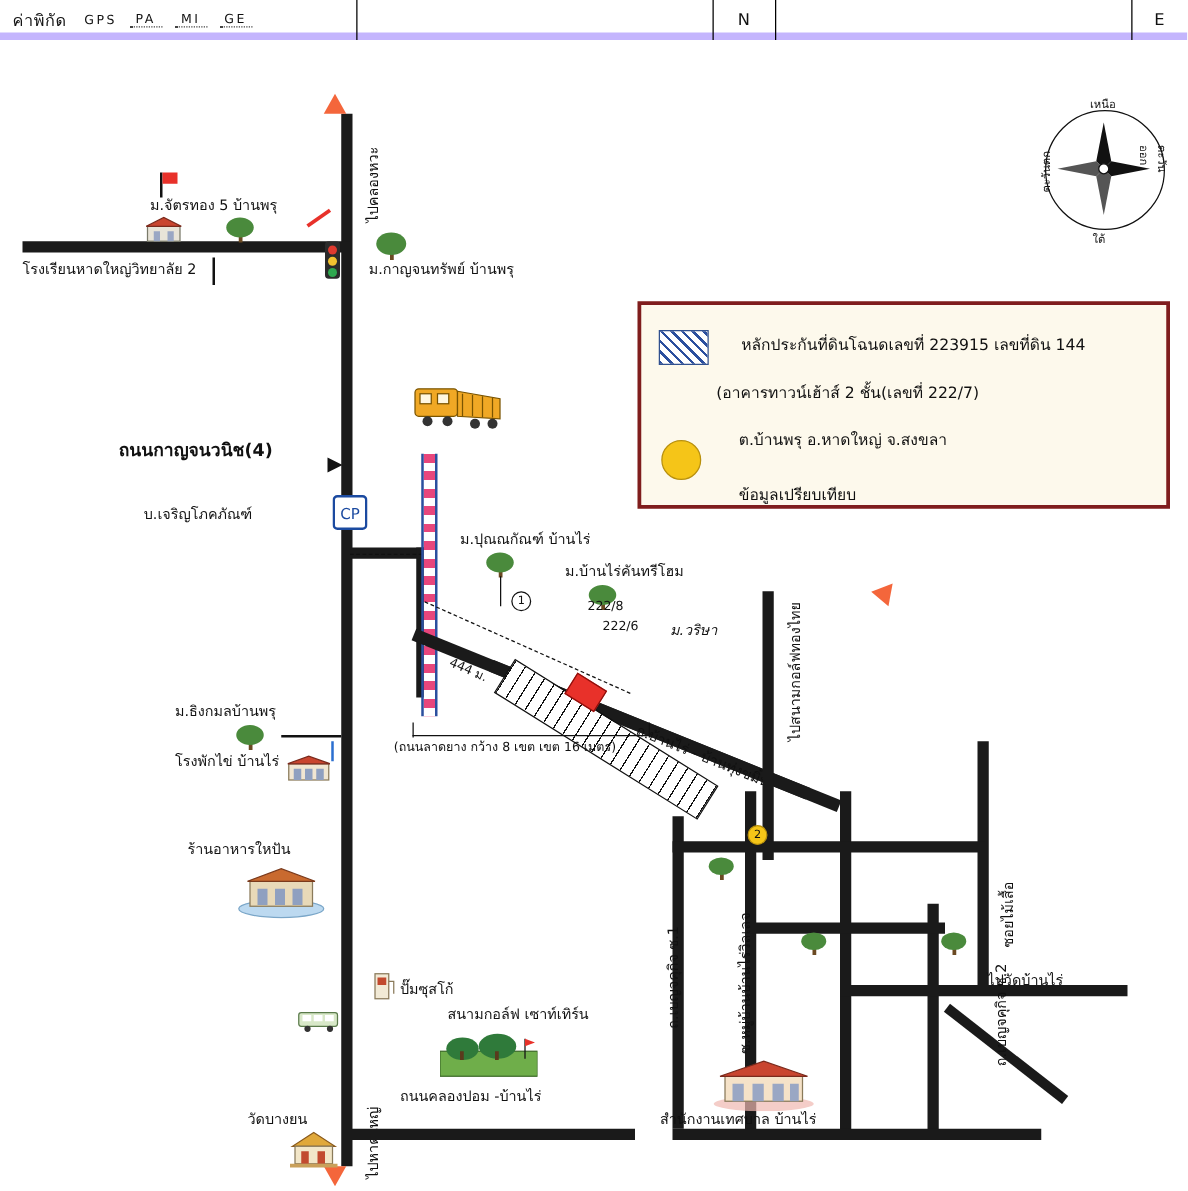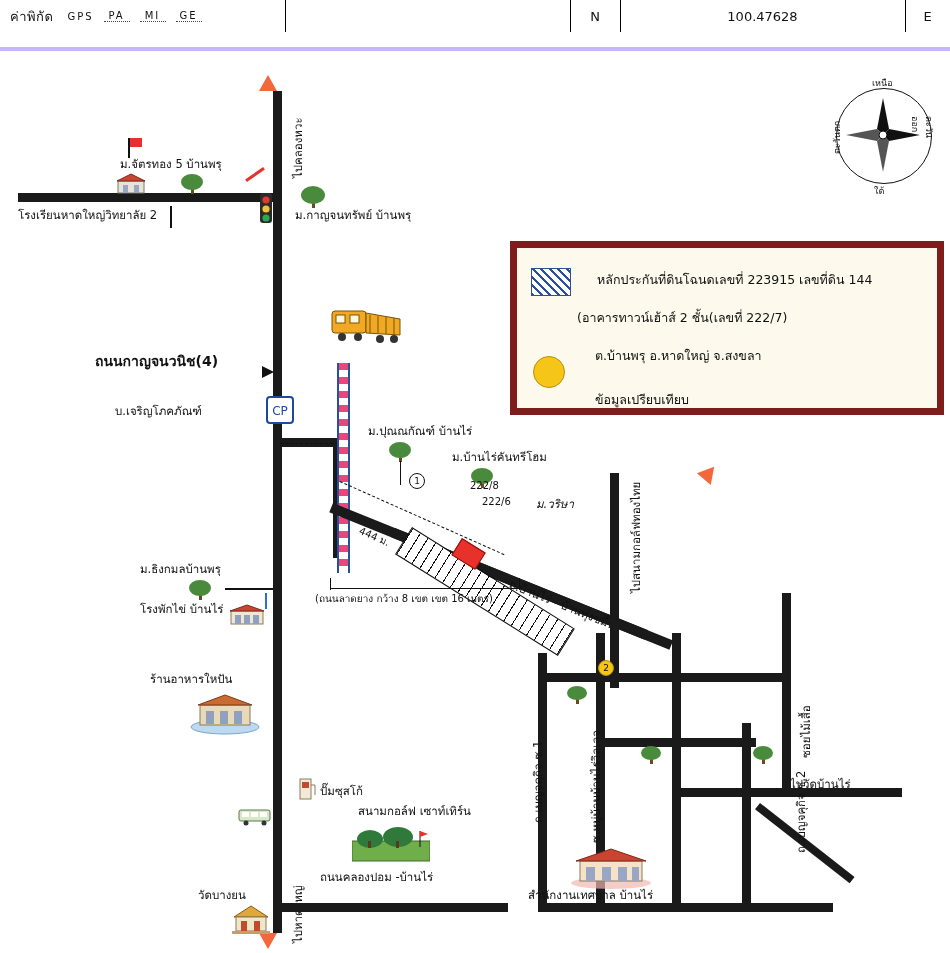--- a/index.html
+++ b/index.html
@@ -1,20 +1,20 @@
 <!DOCTYPE html>
 <html lang="th"><head>
 <meta charset="utf-8">
 <style>
   html,body{margin:0;padding:0;background:#ffffff;}
   body{font-family:"DejaVu Sans","Liberation Sans",sans-serif;}
   #page{position:relative;width:950px;height:953px;background:#fff;overflow:hidden;}
 
   
-  .hdr{position:absolute;left:0;top:0;width:950px;height:51px;border-bottom:4px solid #c4b5fd;box-sizing:border-box;}
+  .hdr{position:absolute;left:0;top:0;width:950px;height:32px;border-bottom:6px solid #c4b5fd;box-sizing:border-box;}
   .hdr .cell{position:absolute;top:0;height:32px;display:flex;align-items:center;}
   .hdr .vline{position:absolute;top:0;width:1px;height:32px;background:#000;}
   .hdr-label{font-size:13px;color:#111;letter-spacing:.5px;}
   .hdr-gps{font-size:10px;color:#111;letter-spacing:2px;}
   .hdr-num{font-size:13px;color:#111;}
   .dotted{border-bottom:1px dotted #444;display:inline-block;min-width:26px;text-align:center;}
 
   
   .map{position:absolute;left:0;top:33px;width:950px;height:920px;}
 
@@ -28,21 +28,21 @@
   .lbl.b{font-weight:bold;}
   .rot90{transform-origin:0 0;transform:rotate(-90deg);}
   .rot90cw{transform-origin:0 0;transform:rotate(90deg);}
 
   .arrow-up{position:absolute;width:0;height:0;border-left:9px solid transparent;border-right:9px solid transparent;border-bottom:16px solid #f4663b;}
   .arrow-down{position:absolute;width:0;height:0;border-left:9px solid transparent;border-right:9px solid transparent;border-top:16px solid #f4663b;}
   .arrow-ne{position:absolute;width:0;height:0;border-left:9px solid transparent;border-right:9px solid transparent;border-bottom:16px solid #f4663b;transform:rotate(40deg);}
   .arrow-blk{position:absolute;width:0;height:0;border-top:6px solid transparent;border-bottom:6px solid transparent;border-left:12px solid #111;}
 
   
-  .legend{position:absolute;left:510px;top:208px;width:420px;height:160px;background:#fdf9ec;border:7px solid #7f1d1d;}
+  .legend{position:absolute;left:510px;top:208px;width:420px;height:160px;background:#fdf9ec;border:3px solid #7f1d1d;}
   .legend .row{position:absolute;font-size:12.5px;color:#111;}
   .hatch{position:absolute;left:14px;top:20px;width:38px;height:26px;background:
      repeating-linear-gradient(45deg,#2b4f9e 0 2px,#ffffff 2px 6px);border:1px solid #30508f;}
   .dot-y{position:absolute;left:16px;top:108px;width:30px;height:30px;border-radius:50%;background:#f5c518;border:1px solid #b8900d;}
 
   
   .compass{position:absolute;left:836px;top:55px;width:96px;height:96px;}
   .compass .ring{position:absolute;left:0;top:0;width:94px;height:94px;border:1.5px solid #111;border-radius:50%;}
   .cmp-t{position:absolute;font-size:9px;color:#111;}
 
@@ -85,23 +85,20 @@
     <div class="cell" style="left:10px;">
       <span class="hdr-label">ค่าพิกัด</span>
       <span class="hdr-gps" style="margin-left:14px;">GPS</span>
       <span class="hdr-gps dotted" style="margin-left:10px;">PA</span>
       <span class="hdr-gps dotted" style="margin-left:10px;">MI</span>
       <span class="hdr-gps dotted" style="margin-left:10px;">GE</span>
     </div>
 
     <div class="cell" style="left:570px;width:50px;justify-content:center;">
       <span class="hdr-num">N</span>
-    </div>
-    <div class="cell" style="left:620px;width:285px;justify-content:center;">
-      <span class="hdr-num">100.47628</span>
     </div>
     <div class="cell" style="left:905px;width:45px;justify-content:center;">
       <span class="hdr-num">E</span>
     </div>
   </div>
 
   <div class="map">
 
     <div class="compass">
       <div class="ring"></div>

